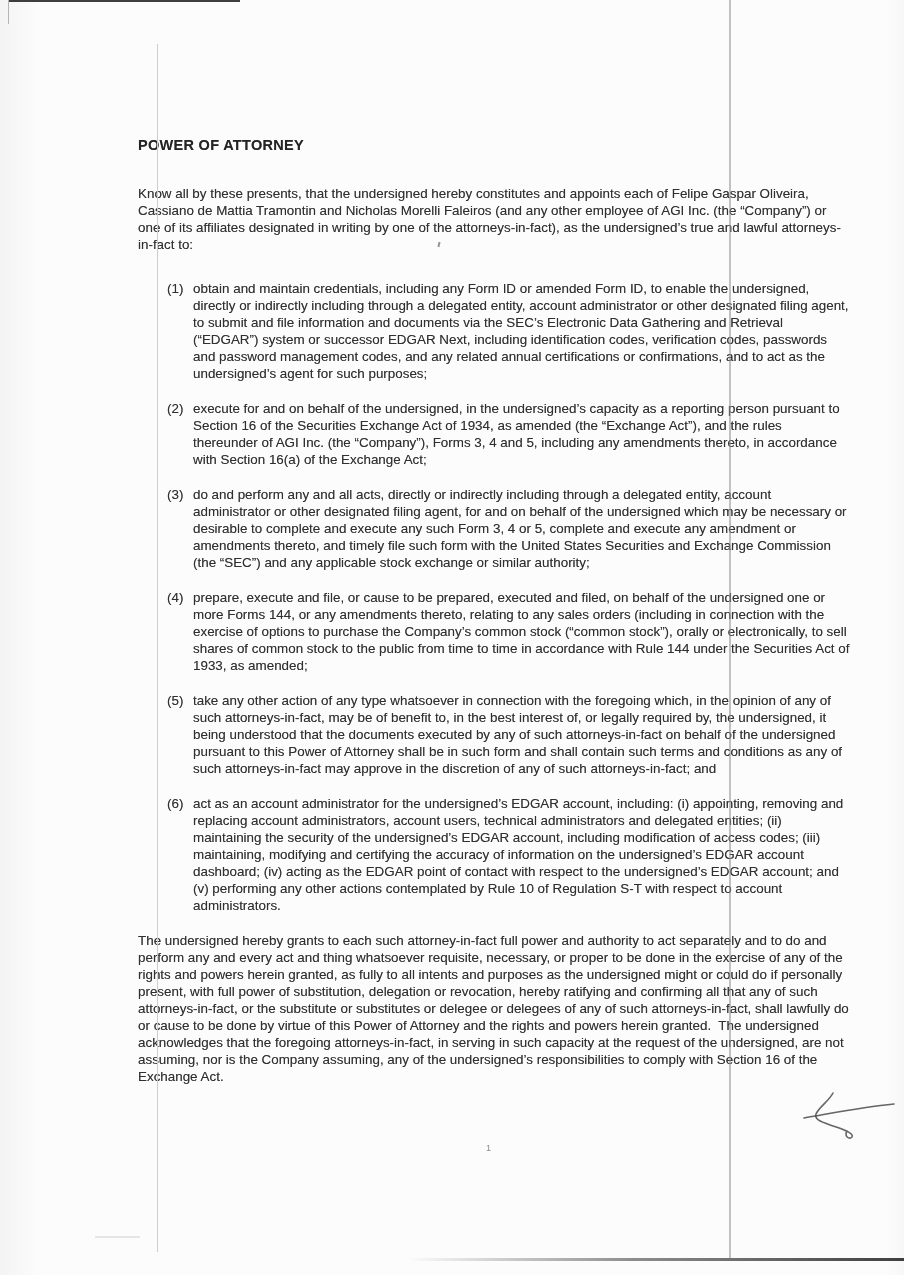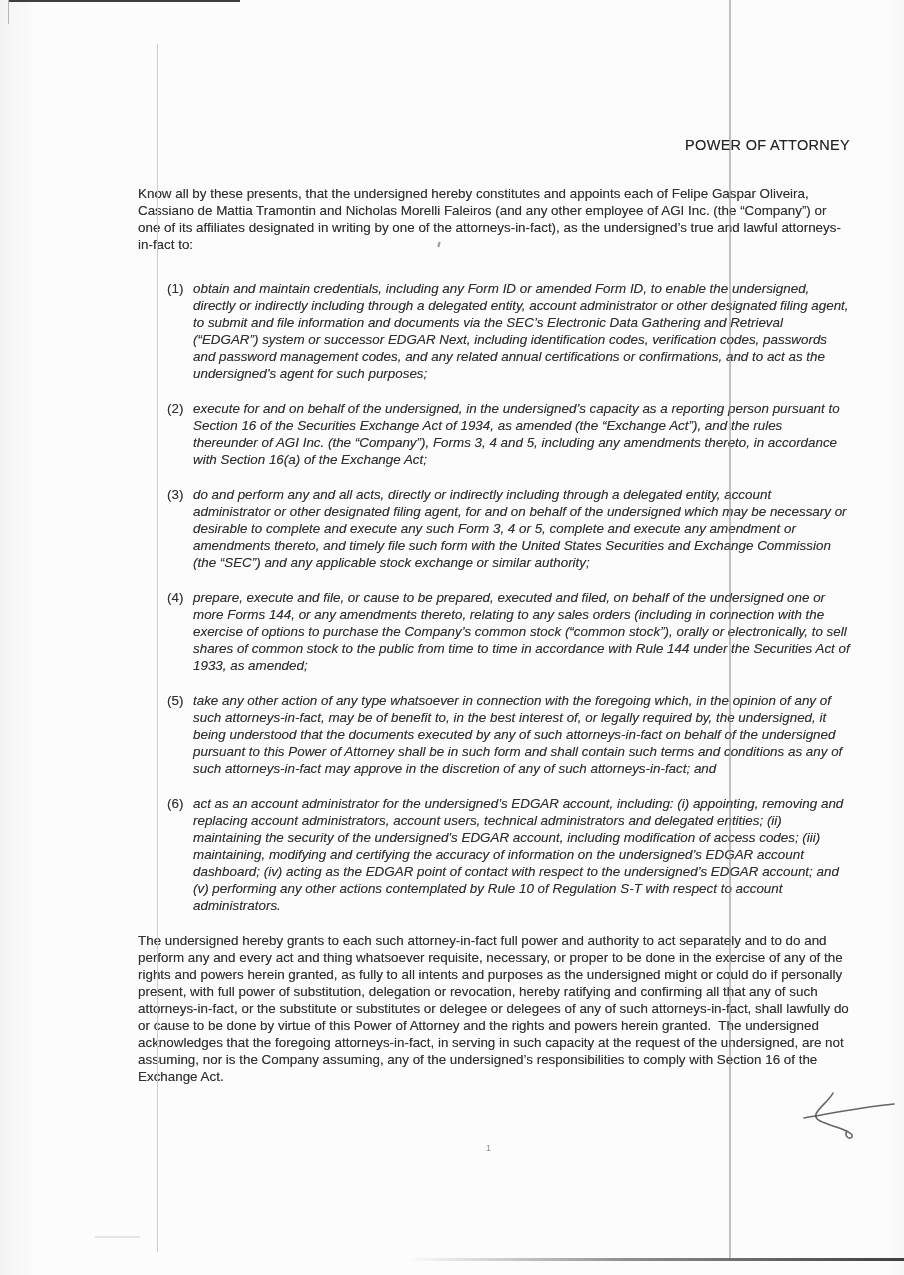--- a/index.html
+++ b/index.html
@@ -10,31 +10,31 @@
                      linear-gradient(270deg, rgba(0,0,0,0.02) 0, rgba(0,0,0,0) 18px);
     overflow:hidden;
     font-family:"Liberation Sans", sans-serif;
     color:#303030;
   }
   .content{
     position:absolute;left:138px;top:137px;width:712px;z-index:1;
     text-shadow:0 0 .5px rgba(40,40,40,.45);
   }
   .title{
-    font-size:14.5px;line-height:17px;font-weight:400;letter-spacing:.3px;
-    text-align:right;margin:0 0 31px 0;color:#242424;
+    font-size:14.5px;line-height:17px;font-weight:700;letter-spacing:.3px;
+    text-align:left;margin:0 0 31px 0;color:#242424;
   }
   .para{font-size:13.4px;line-height:17px;margin:0;white-space:pre-wrap;}
   .intro{margin-bottom:27px;}
   .li{
     position:relative;padding-left:55px;margin-bottom:18px;
     font-size:13.4px;line-height:17px;
   }
   .li .num{position:absolute;left:29px;top:0;}
-  .li .txt{display:block;white-space:pre-wrap;font-style:italic;}
+  .li .txt{display:block;white-space:pre-wrap;}
   
   .fold-left{position:absolute;left:157px;top:44px;width:1px;height:1208px;background:#cdcdcd;z-index:2;}
   .fold-right{position:absolute;left:729px;top:0;width:2px;height:1258px;background:#8f8f8f;opacity:.55;z-index:2;}
   .top-edge-line{position:absolute;left:8px;top:0;width:232px;height:2px;background:#1d1d1d;opacity:.85;z-index:3;}
   .top-edge-tick{position:absolute;left:8px;top:0;width:1px;height:24px;background:#b5b5b5;z-index:3;}
   .bottom-edge-line{
     position:absolute;left:408px;top:1258px;width:496px;height:3px;z-index:3;
     background:linear-gradient(to right, rgba(70,70,70,0), rgba(50,50,50,.55) 45%, rgba(30,30,30,.85));
   }
   .faint-dash{position:absolute;left:95px;top:1236px;width:45px;height:2px;background:#e6e6e6;z-index:2;}

